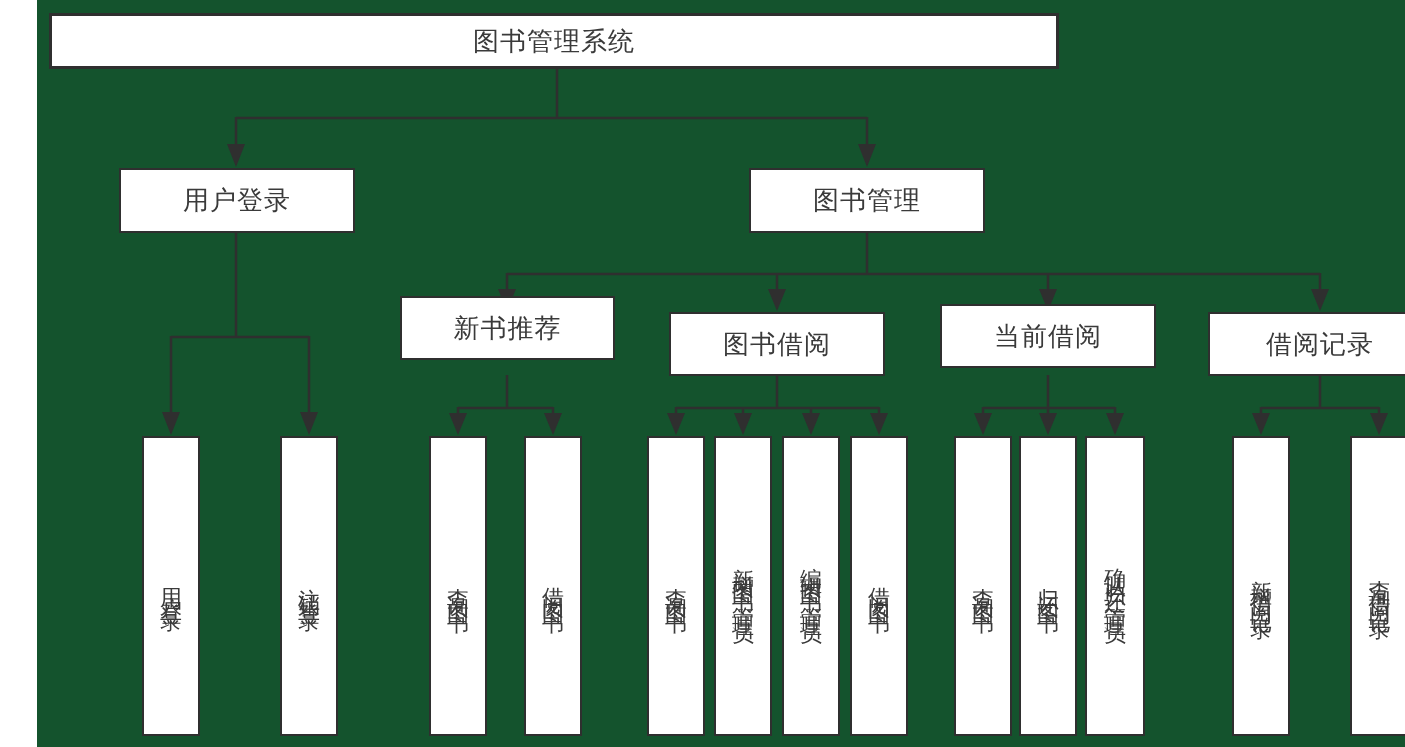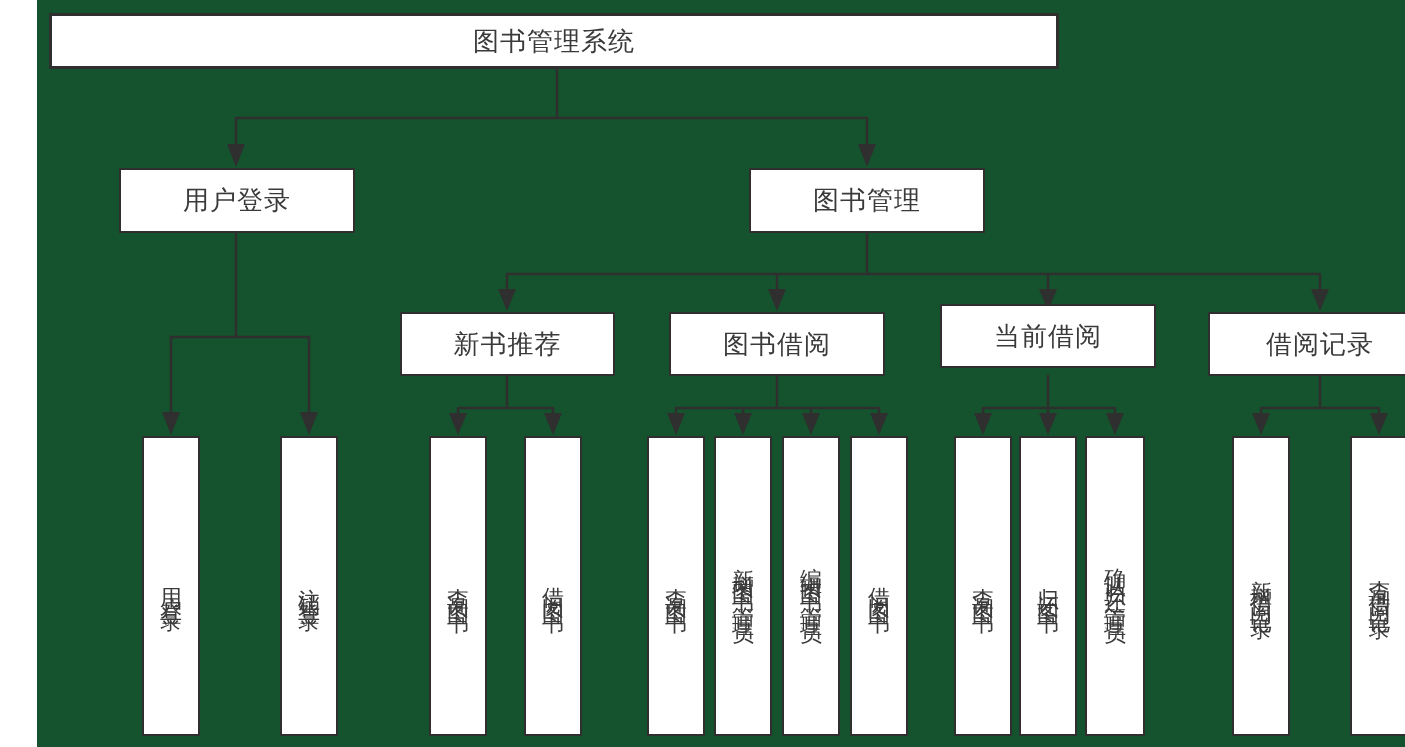--- a/index.html
+++ b/index.html
@@ -97,21 +97,21 @@
       <polygon points="1215,413 1233,413 1224,435"></polygon>
       <polygon points="1333,413 1351,413 1342,435"></polygon>
     </g>
   </svg>
 
   <div class="box h" style="left:12px; top:13px; width:1010px; height:56px; border-width:3px;">图书管理系统</div>
 
   <div class="box h" style="left:82px; top:168px; width:236px; height:65px;">用户登录</div>
   <div class="box h" style="left:712px; top:168px; width:236px; height:65px;">图书管理</div>
 
-  <div class="box h" style="left:363px; top:312px; width:215px; height:64px;">新书推荐</div>
+  <div class="box h" style="left:363px; top:296px; width:215px; height:64px;">新书推荐</div>
   <div class="box h" style="left:632px; top:312px; width:216px; height:64px;">图书借阅</div>
   <div class="box h" style="left:903px; top:304px; width:216px; height:64px;">当前借阅</div>
   <div class="box h" style="left:1171px; top:312px; width:224px; height:64px;">借阅记录</div>
 
   <div class="box v" style="left:105px; top:436px; width:58px; height:300px;">用户登录</div>
   <div class="box v" style="left:243px; top:436px; width:58px; height:300px;">注销登录</div>
 
   <div class="box v" style="left:392px; top:436px; width:58px; height:300px;">查询图书</div>
   <div class="box v" style="left:487px; top:436px; width:58px; height:300px;">借阅图书</div>
 

